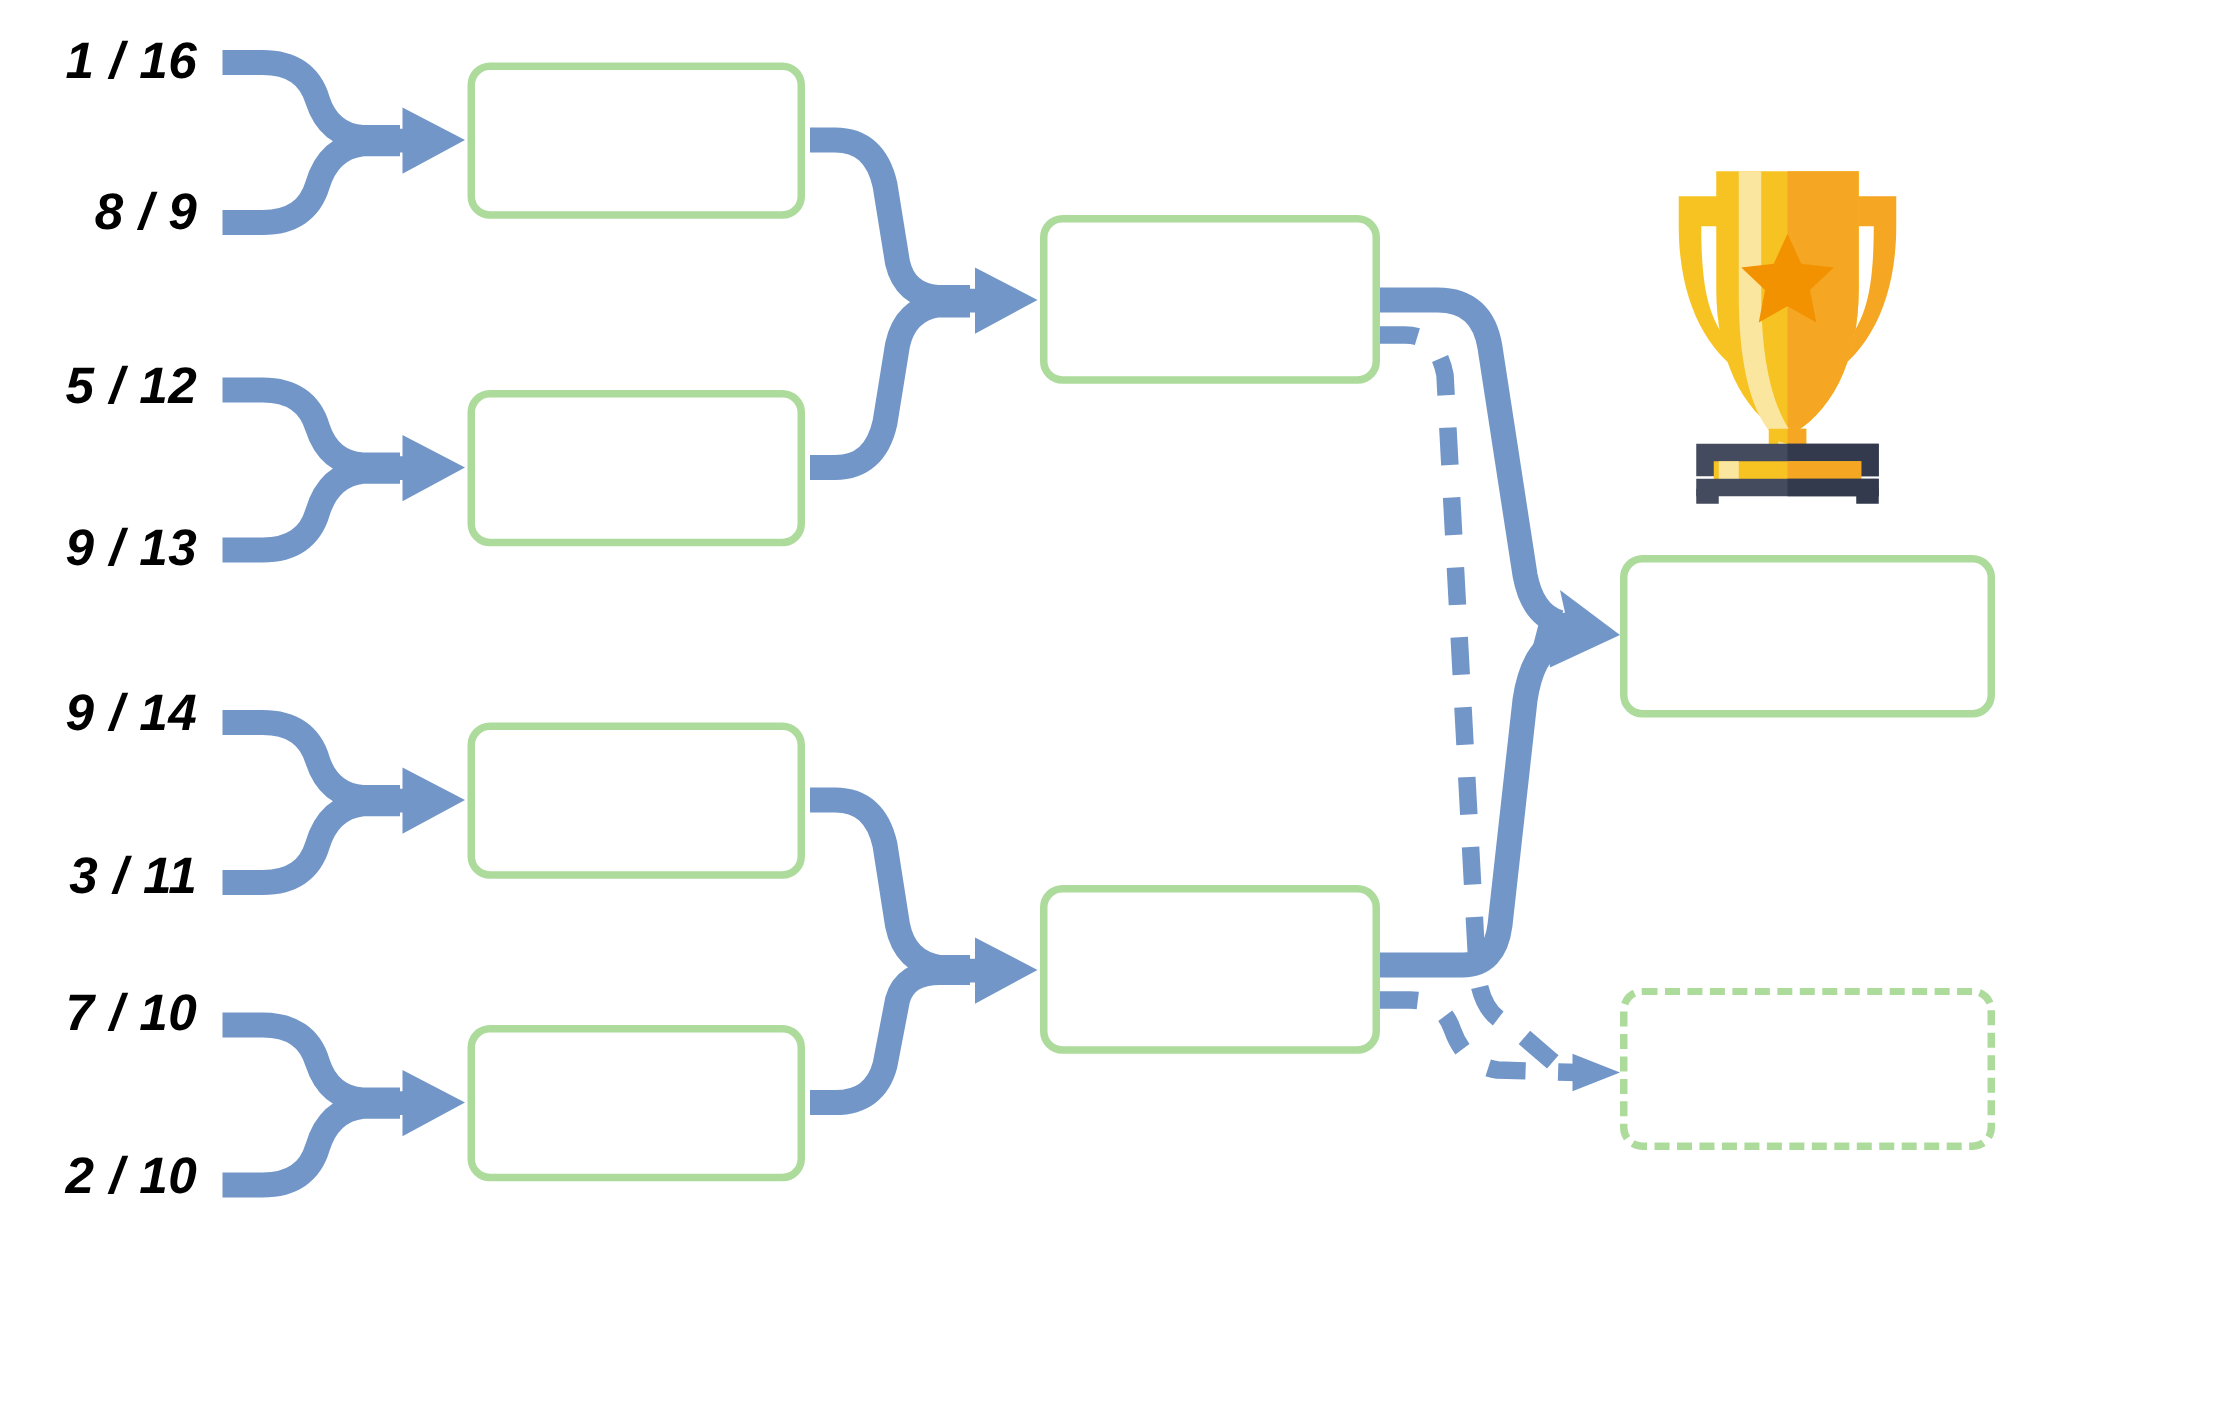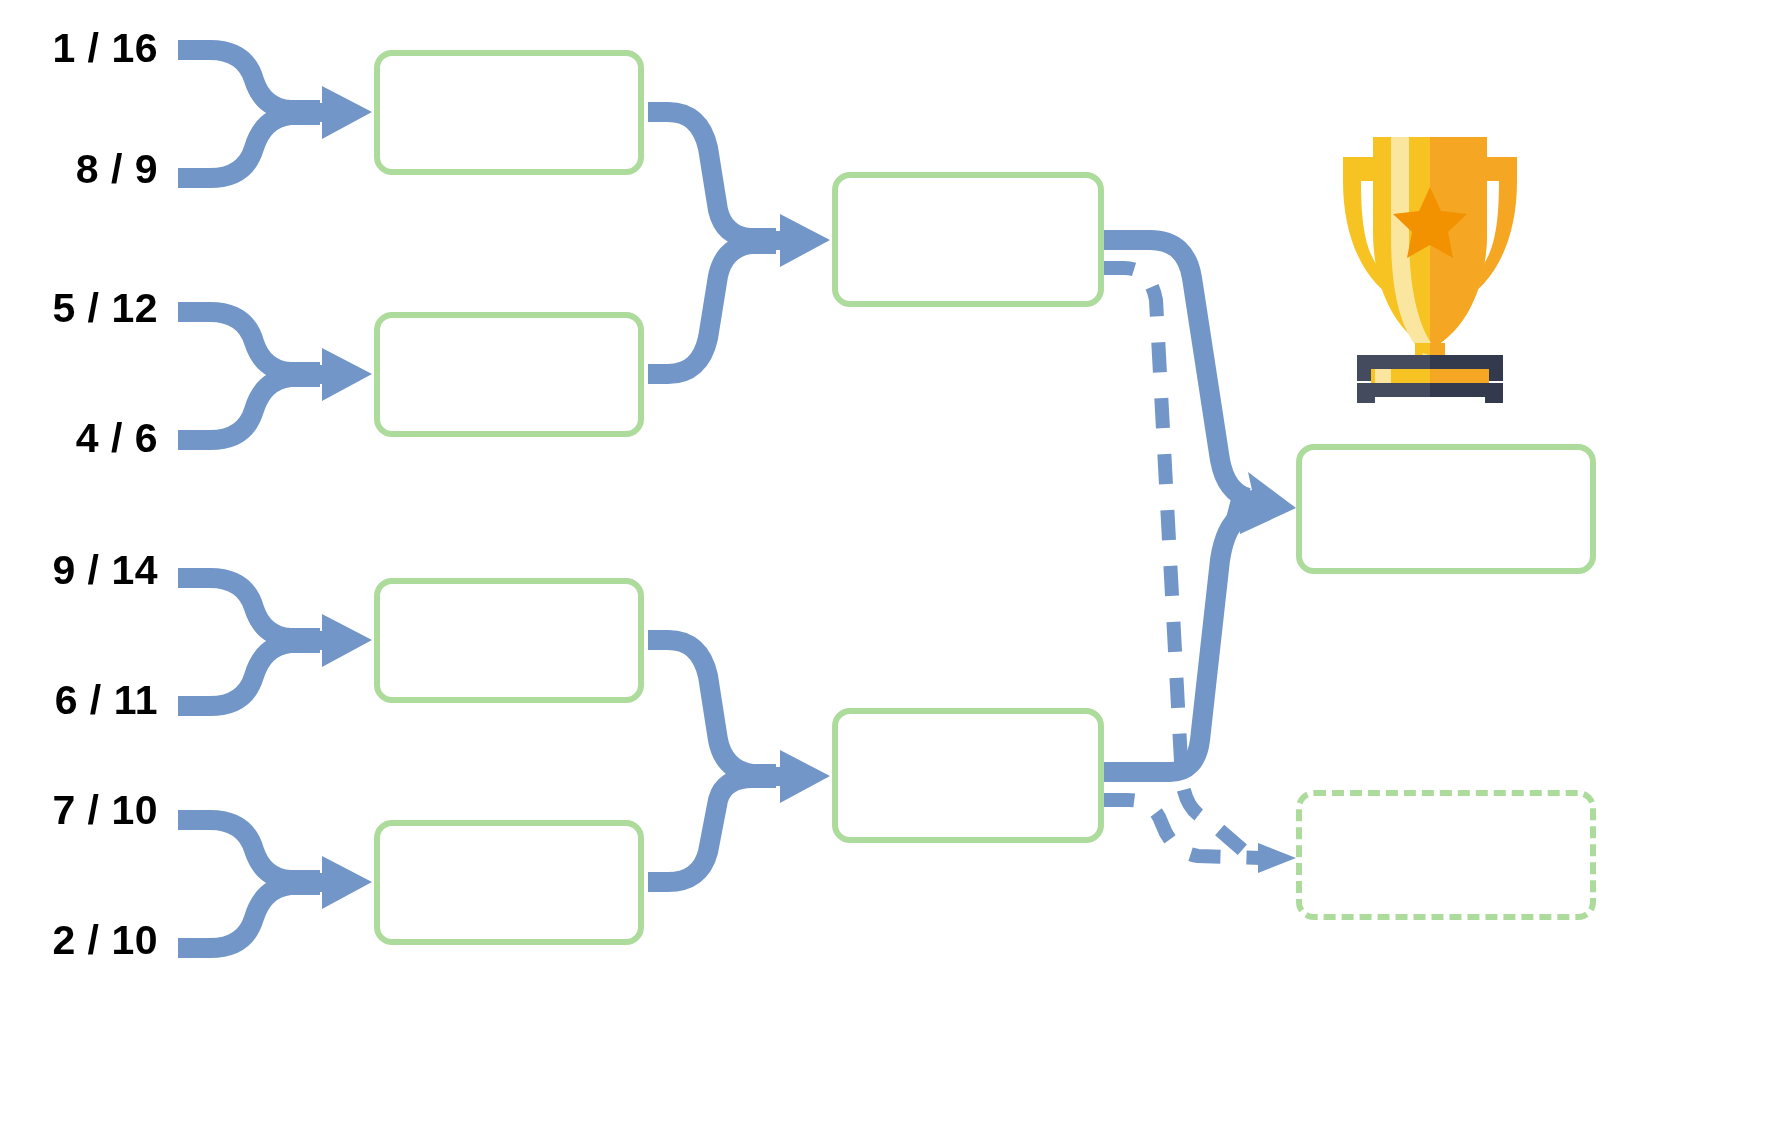--- a/index.html
+++ b/index.html
@@ -9,20 +9,21 @@
   }
   body {
     font-family: "Liberation Sans", sans-serif;
   }
   #stage {
     position: relative;
     width: 1772px;
     height: 1125px;
     background: #ffffff;
     overflow: hidden;
+    font-style: italic;
   }
   #bracket-svg {
     position: absolute;
     left: 0;
     top: 0;
     width: 1772px;
     height: 1125px;
   }
   .seed-label {
     position: absolute;
@@ -139,23 +140,23 @@
 
       <rect x="52" y="256" width="18" height="12" fill="#454b5e"></rect>
       <rect x="180" y="256" width="18" height="12" fill="#333a4d"></rect>
     </g>
 
   </svg>
 
   <div class="seed-label" style="left:8px; top:28px;">1 / 16</div>
   <div class="seed-label" style="left:8px; top:149px;">8 / 9</div>
   <div class="seed-label" style="left:8px; top:288px;">5 / 12</div>
-  <div class="seed-label" style="left:8px; top:418px;">4 / 6</div>
+  <div class="seed-label" style="left:8px; top:418px;">9 / 13</div>
   <div class="seed-label" style="left:8px; top:550px;">9 / 14</div>
-  <div class="seed-label" style="left:8px; top:680px;">6 / 11</div>
+  <div class="seed-label" style="left:8px; top:680px;">3 / 11</div>
   <div class="seed-label" style="left:8px; top:790px;text-align:right;">7 / 10</div>
   <div class="seed-label" style="left:8px; top:920px;">2 / 10</div>
 
   <div class="match-box" style="left:374px; top:50px; width:270px; height:125px;"></div>
   <div class="match-box" style="left:374px; top:312px; width:270px; height:125px;"></div>
   <div class="match-box" style="left:374px; top:578px; width:270px; height:125px;"></div>
   <div class="match-box" style="left:374px; top:820px; width:270px; height:125px;"></div>
 
   <div class="match-box" style="left:832px; top:172px; width:272px; height:135px;"></div>
   <div class="match-box" style="left:832px; top:708px; width:272px; height:135px;"></div>

